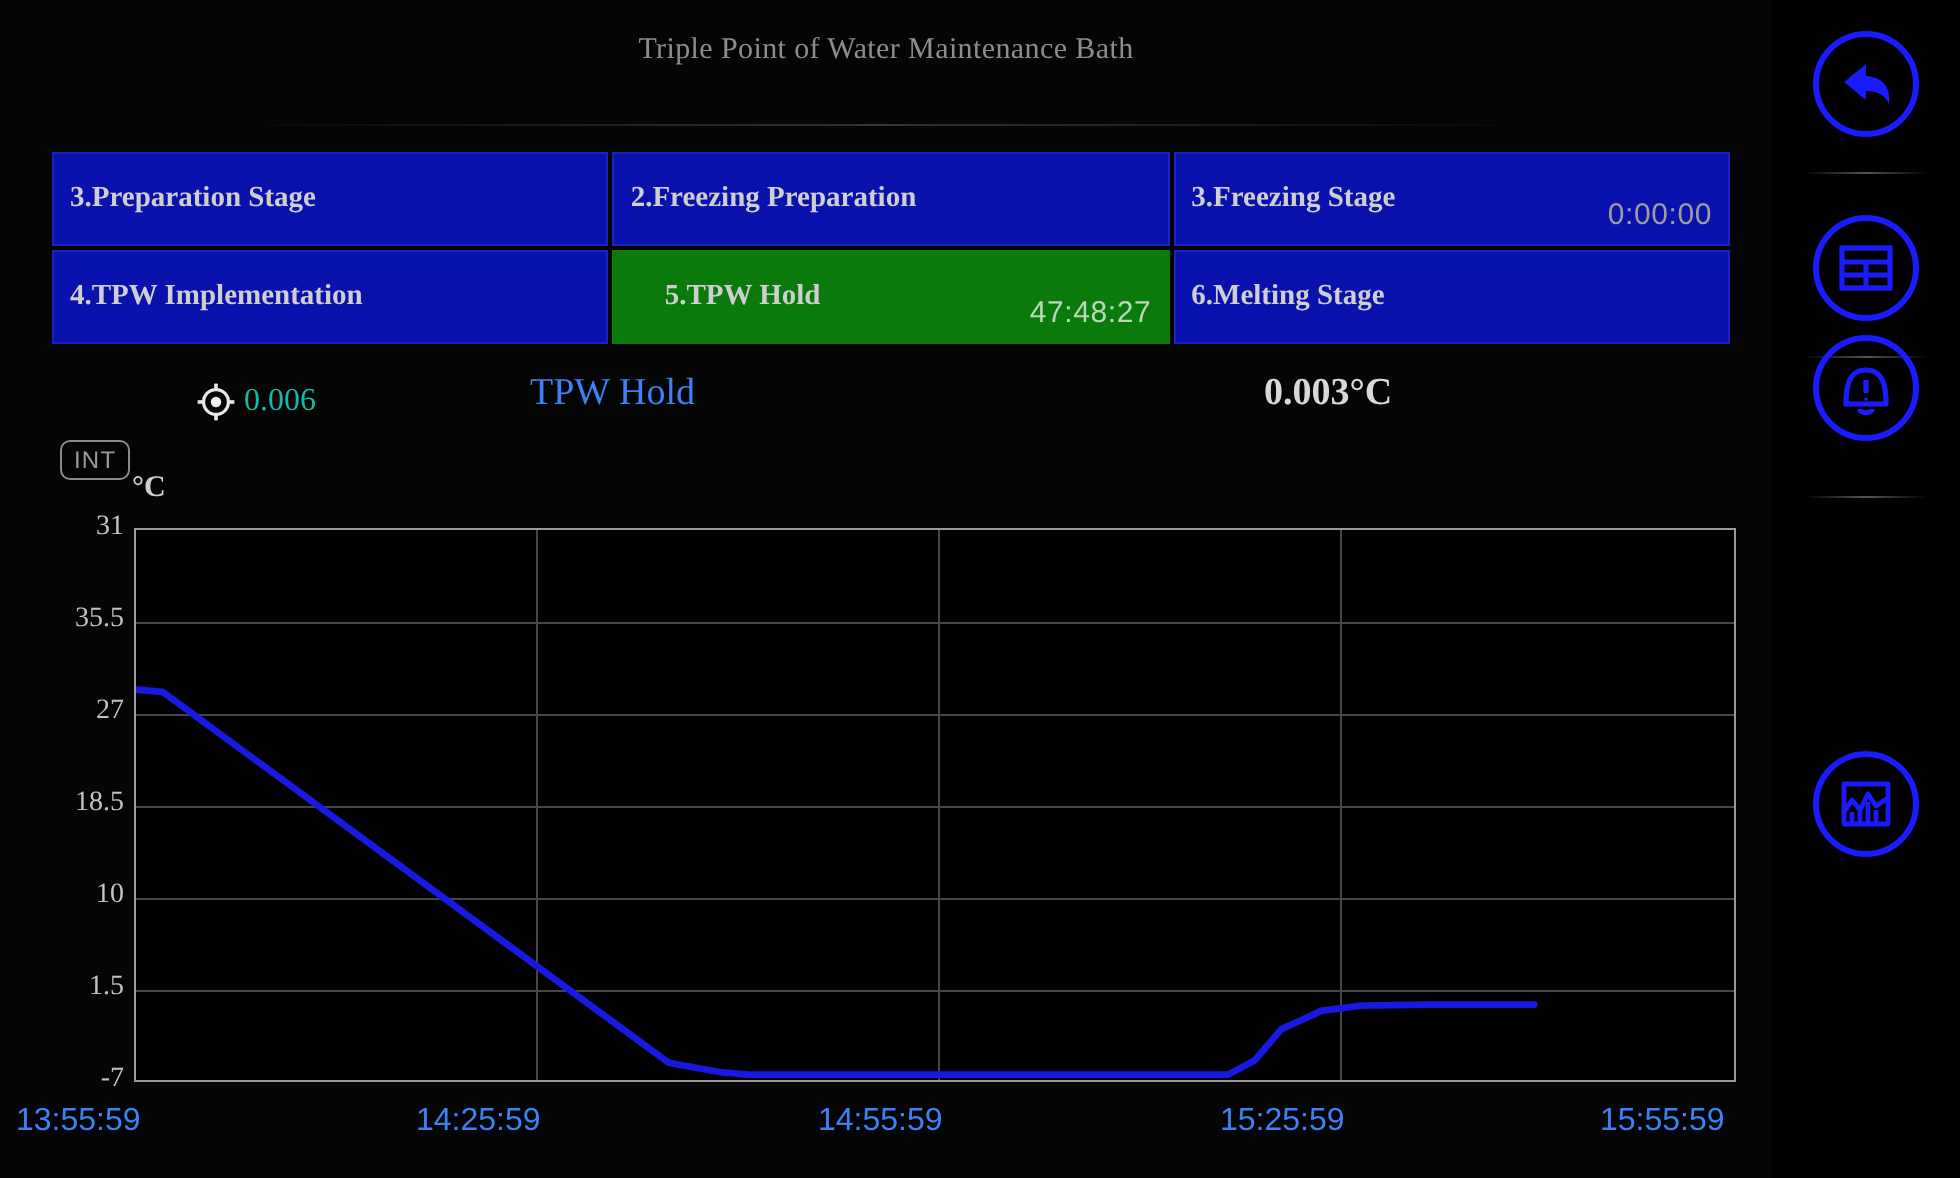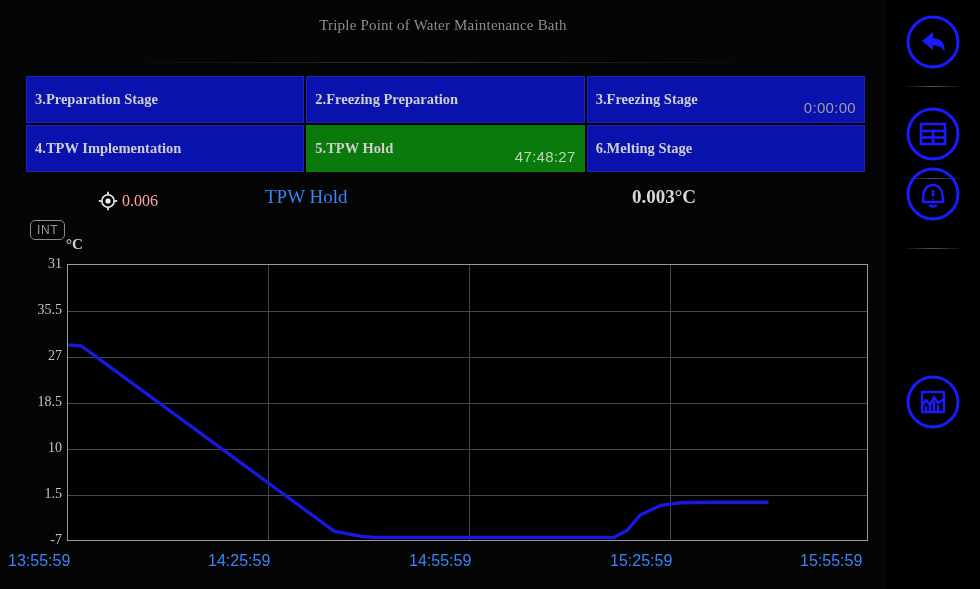--- a/index.html
+++ b/index.html
@@ -66,20 +66,21 @@
     background: #0a12ad;
     border: 1px solid #1a22c4;
     box-sizing: border-box;
     display: flex;
     align-items: center;
     overflow: hidden;
   }
   .stage-cell.active {
     background: #0a7a0d;
     border-color: #0a7a0d;
+    padding-left: 17px;
   }
   .stage-label {
     color: #cfcfcf;
     font-size: 14.5px;
     font-family: "Liberation Serif", serif;
     font-weight: bold;
     padding-left: 8px;
     white-space: nowrap;
   }
   .stage-timer {
@@ -116,21 +117,21 @@
     margin-top: 28px;
   }
   #target-icon {
     position: absolute;
     left: 98px; top: 7px;
     width: 20px; height: 20px;
   }
   #setpoint-value {
     position: absolute;
     left: 122px; top: 8px;
-    color: #fca5a5;
+    color: #14b8a6;
     font-size: 16px;
     font-family: "Liberation Serif", serif;
     line-height: 18px;
   }
   #phase-name {
     position: absolute;
     left: 265px; top: 2px;
     color: #3b82f6;
     font-size: 19px;
     font-family: "Liberation Serif", serif;

